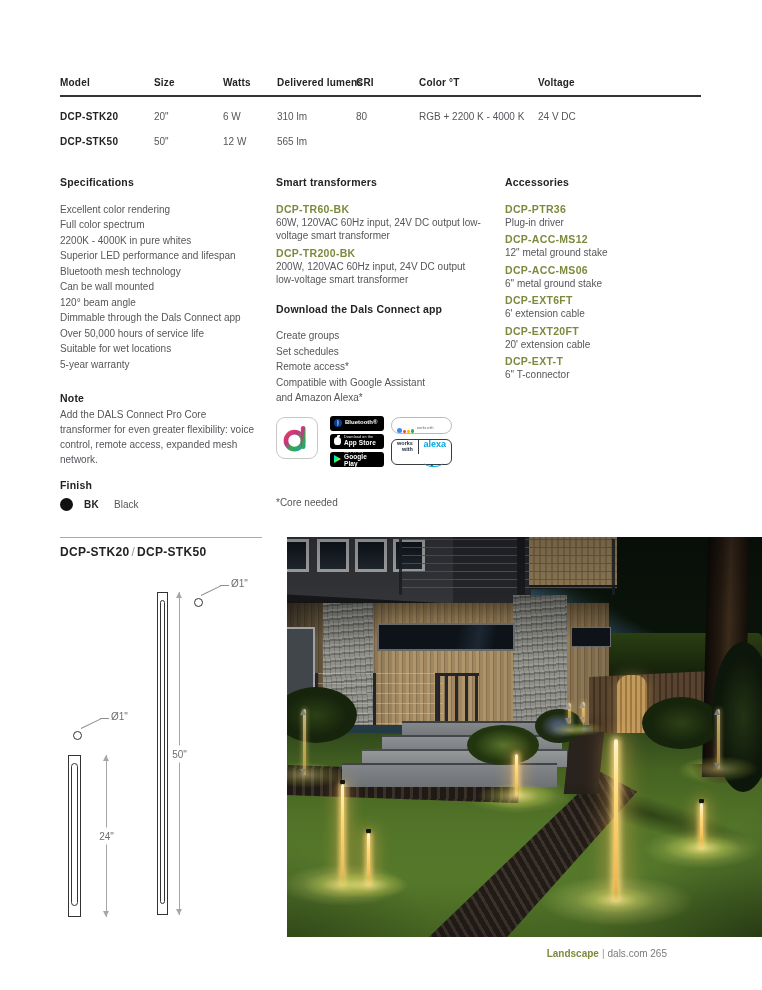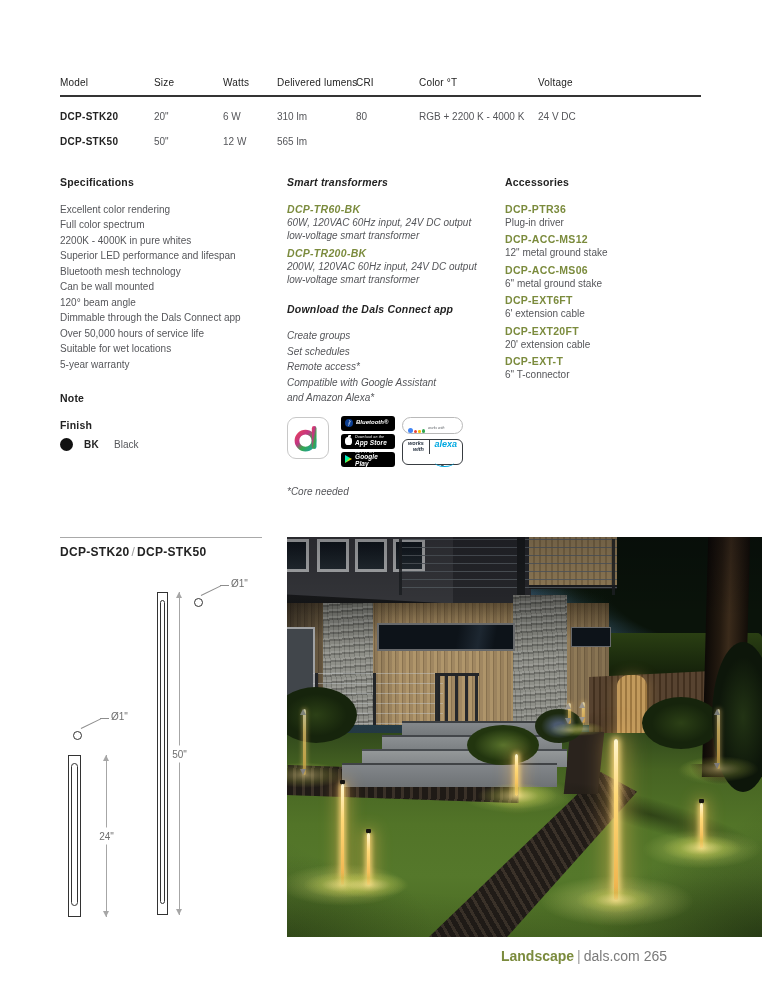--- a/index.html
+++ b/index.html
@@ -3,29 +3,29 @@
 <meta charset="utf-8">
 <style>
   html,body{margin:0;padding:0;background:#ffffff;}
   .page{position:relative;width:762px;height:990px;background:#fff;overflow:hidden;
         font-family:"Liberation Sans",sans-serif;color:#232323;}
 
   
   .spec-table{position:absolute;left:60px;top:77px;width:641px;font-size:10px;}
   .tgrid{display:grid;grid-template-columns:94px 69px 54px 79px 63px 119px 1fr;}
   .thead{padding-bottom:7px;border-bottom:2px solid #343434;}
-  .thead .th{font-weight:400;color:#232323;white-space:nowrap;letter-spacing:.2px;}
+  .thead .th{font-weight:700;color:#232323;white-space:nowrap;letter-spacing:.2px;}
   .trow{margin-top:14px;}
   .trow .td{color:#55565a;white-space:nowrap;}
   .trow .td.model{font-weight:700;color:#232323;letter-spacing:.3px;}
 
   
   .col{position:absolute;top:175px;font-size:10px;color:#55565a;line-height:15.5px;}
   .col-left{left:60px;width:220px;}
-  .col-mid{left:287px;width:205px;font-style:italic;}
+  .col-mid{left:276px;width:205px;}
   .col-right{left:505px;width:215px;}
   .sec-title{font-size:10.5px;font-weight:700;color:#232323;margin:0 0 11px 0;letter-spacing:.2px;}
   .spec-item{white-space:nowrap;}
   .note-block{margin-top:19px;}
   .note-text{width:200px;line-height:15px;}
   .finish-block{margin-top:11px;}
   .finish-row{display:flex;align-items:center;gap:11px;margin-top:2px;}
   .swatch{width:13px;height:13px;border-radius:50%;background:#111;}
   .finish-code{font-weight:700;color:#232323;letter-spacing:.3px;}
   .finish-name{color:#55565a;margin-left:4px;}
@@ -68,21 +68,21 @@
   .a-grn{width:3.5px;height:3.5px;background:#34a853;}
   .hg .tag{font-size:3.5px;color:#5f6368;}
   .hg .nm{font-size:6.5px;font-weight:700;color:#202124;}
   .b-alexa{left:115px;top:24px;width:61px;height:26px;border:1.5px solid #383c41;border-radius:6px;
            justify-content:center;gap:5px;}
   .ww{font-size:5.5px;font-weight:700;color:#232f3e;line-height:1.1;text-align:right;}
   .vdiv{width:1px;height:14px;background:#383c41;}
   .alexa-word{font-size:9px;font-weight:700;color:#00a8e1;position:relative;line-height:1;}
   .alexa-word::after{content:"";position:absolute;left:1px;right:3px;bottom:-3px;height:4px;
                      border-bottom:1.5px solid #00a8e1;border-radius:0 0 60% 60%/0 0 100% 100%;}
-  .core-note{margin-top:9px;color:#55565a;}
+  .core-note{margin-top:20px;color:#55565a;}
 
   
   .diagram{position:absolute;left:60px;top:537px;width:227px;height:400px;}
   .diagram-rule{position:absolute;left:0;top:0;width:202px;height:1px;background:#a9a9a9;}
   .diagram-title{position:absolute;left:0;top:8px;font-size:12px;font-weight:700;color:#232323;letter-spacing:.3px;}
   .diagram-title .sep{color:#9a9a9a;font-weight:400;padding:0 2px;}
   .pole{position:absolute;background:#fff;border:1.3px solid #333;box-sizing:border-box;}
   .pole .lens{position:absolute;left:2px;right:2px;top:7px;bottom:10px;border:1px solid #333;border-radius:4px;}
   .pole-small{left:8px;top:218px;width:13px;height:162px;}
   .pole-large{left:97px;top:55px;width:11px;height:323px;}
@@ -100,21 +100,21 @@
   .callout-seg{position:absolute;height:1px;background:#8d8d8d;}
   .cs1{left:21px;top:191px;width:22px;transform:rotate(-26deg);transform-origin:left center;}
   .cs2{left:40px;top:181px;width:9px;}
   .cl1{left:141px;top:58px;width:22px;transform:rotate(-26deg);transform-origin:left center;}
   .cl2{left:160px;top:48px;width:9px;}
   .dia-label{position:absolute;font-size:10px;color:#6e6e6e;}
   .dl-small{left:51px;top:174px;}
   .dl-large{left:171px;top:41px;}
 
   
-  .footer{position:absolute;right:95px;top:948px;font-size:14px;color:#7a7a7a;}
+  .footer{position:absolute;right:95px;top:948px;font-size:10px;color:#7a7a7a;}
   .footer .sect{color:#7b8b3d;font-weight:700;}
   .footer .divd{color:#9a9a9a;padding:0 3px;}
 
   
   .photo{position:absolute;left:287px;top:537px;width:475px;height:400px;overflow:hidden;
          background:linear-gradient(180deg,#273f4e 0%,#2e4a5a 22%,#243a44 48%,#182028 75%);}
   .photo *{position:absolute;}
   .canopy{left:0;top:0;width:100%;height:260px;background-image:
       radial-gradient(ellipse 190px 130px at 88% 12%,#0a130a 55%,transparent 78%),
       radial-gradient(ellipse 170px 110px at 72% 2%,#0d180c 50%,transparent 74%),
@@ -266,20 +266,21 @@
     <div class="spec-item">Bluetooth mesh technology</div>
     <div class="spec-item">Can be wall mounted</div>
     <div class="spec-item">120° beam angle</div>
     <div class="spec-item">Dimmable through the Dals Connect app</div>
     <div class="spec-item">Over 50,000 hours of service life</div>
     <div class="spec-item">Suitable for wet locations</div>
     <div class="spec-item">5-year warranty</div>
 
     <div class="note-block">
       <div class="sec-title" style="margin-bottom:0;">Note</div>
+      <div class="note-text">Add the DALS Connect Pro Core transformer for even greater flexibility: voice control, remote access, expanded mesh network.</div>
     </div>
 
     <div class="finish-block">
       <div class="sec-title" style="margin-bottom:4px;">Finish</div>
       <div class="finish-row">
         <span class="swatch"></span>
         <span class="finish-code">BK</span>
         <span class="finish-name">Black</span>
       </div>
     </div>

